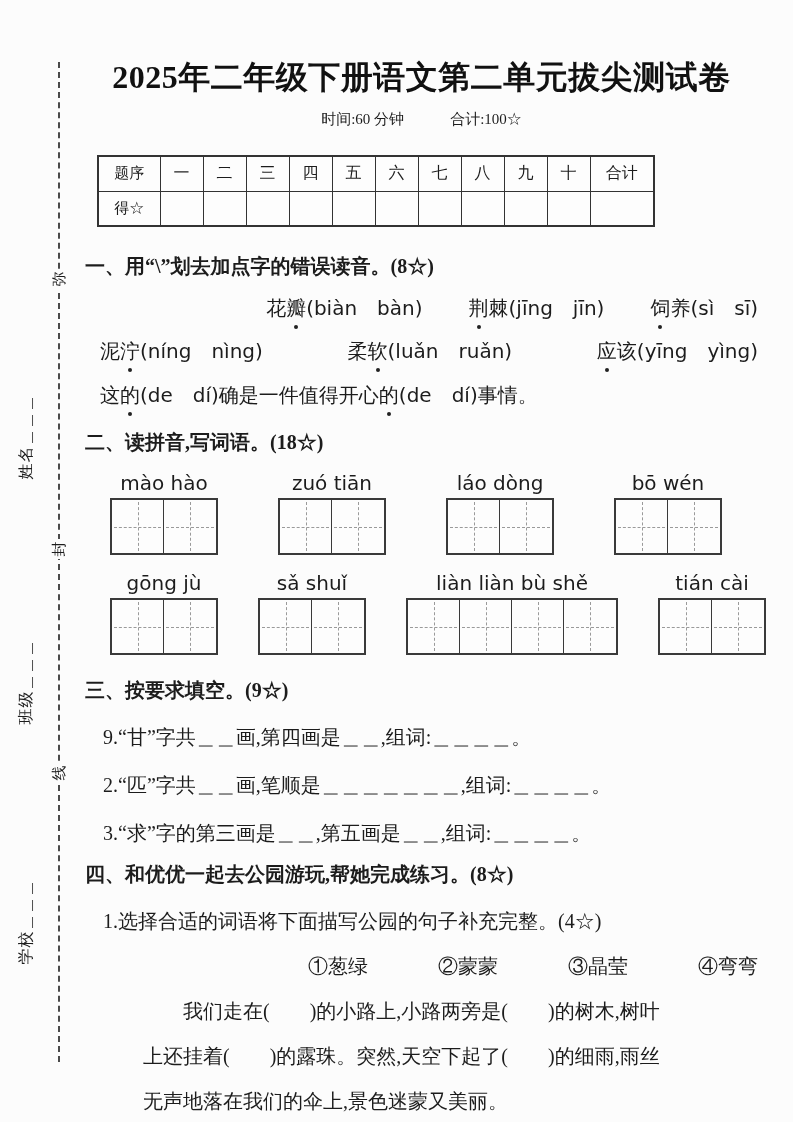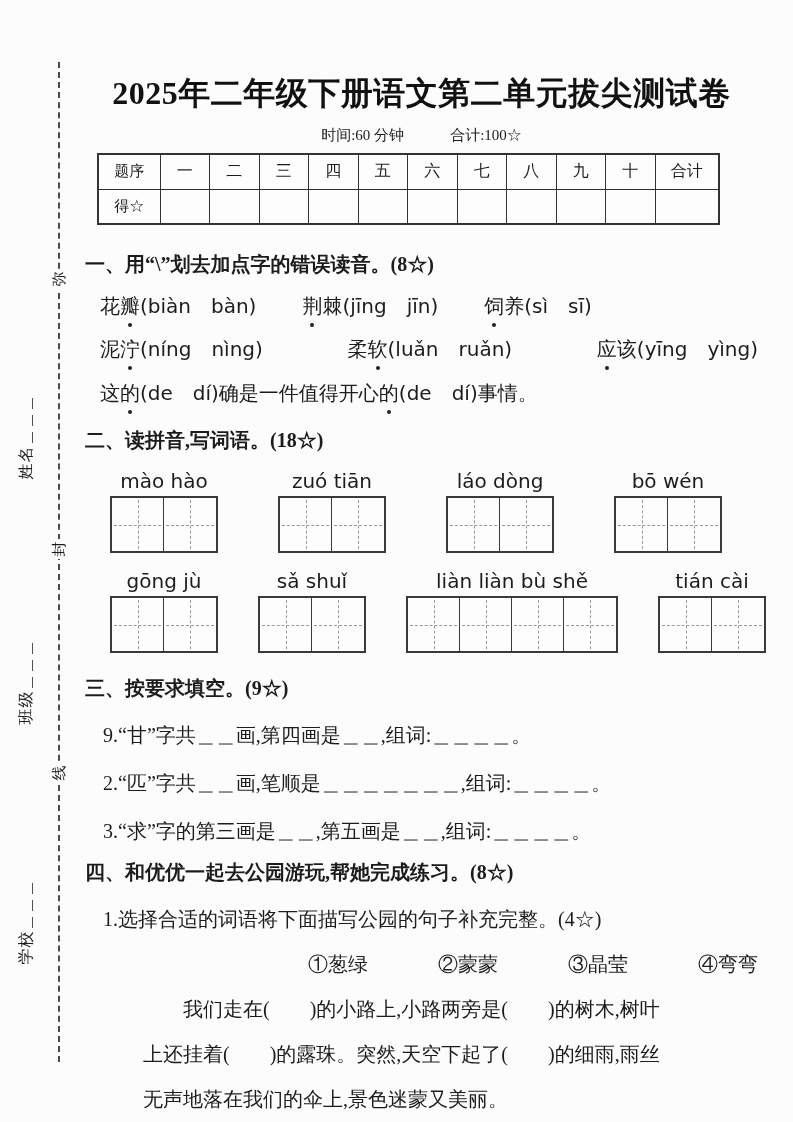--- a/index.html
+++ b/index.html
@@ -27,55 +27,55 @@
   }
   .margin-label {
     position:absolute; left:-33px; width:118px; height:24px;
     text-align:center; font-size:16px; line-height:24px;
     letter-spacing:1px;
     transform:rotate(-90deg);
     white-space:nowrap;
   }
 
   
-  .content { position:absolute; left:85px; top:16px; width:673px; }
+  .content { position:absolute; left:85px; top:0; width:673px; }
 
   .title {
     margin-top:56px; text-align:center;
     font-size:32px; font-weight:700; letter-spacing:0.5px;
     color:#111;
   }
   .subtitle {
     margin-top:10px; display:flex; justify-content:center; gap:46px;
     font-size:15px;
   }
 
   table.score-table {
-    margin:8px 0 0 12px; width:623px;
+    margin:26px 0 0 12px; width:558px;
     border-collapse:collapse; table-layout:fixed;
     background:#fdfdfd;
   }
   table.score-table td {
     border:1px solid #333; height:35px;
     text-align:center; font-size:16px; padding:0;
   }
   table.score-table { border:2px solid #333; }
   table.score-table td.first { width:62px; font-size:15px; }
   table.score-table td.last  { width:64px; }
 
   .sec-heading { font-size:20px; font-weight:700; line-height:1.3; }
   .h1 { margin-top:26px; }
   .h2 { margin-top:20px; }
   .h3 { margin-top:22px; }
   .h4 { margin-top:14px; }
   .pin, .latin { font-family:"DejaVu Sans","Liberation Sans",sans-serif; }
 
   
   .s1row { display:flex; padding-left:15px; margin-top:16px; font-size:20px; white-space:nowrap; }
-  .s1row.r1 { gap:46px; }
+  .s1row.r1 { gap:46px;justify-content:flex-end; }
   .s1row.r2 { gap:26px;justify-content:space-between; }
   .s1sentence { padding-left:15px; margin-top:17px; font-size:20px; white-space:nowrap; }
   .dotted { position:relative; display:inline-block; }
   .dotted::after {
     content:""; position:absolute; left:50%; bottom:-7px;
     width:4px; height:4px; border-radius:50%;
     background:#222; transform:translateX(-50%);
   }
 
   

